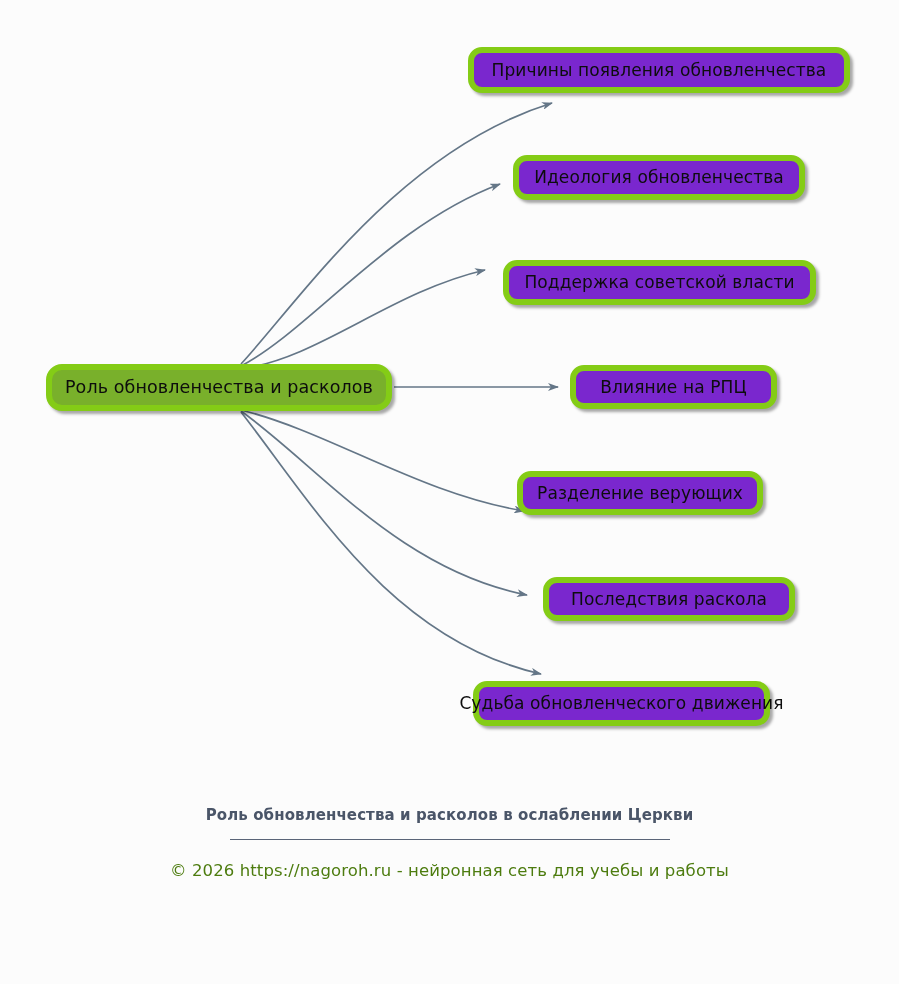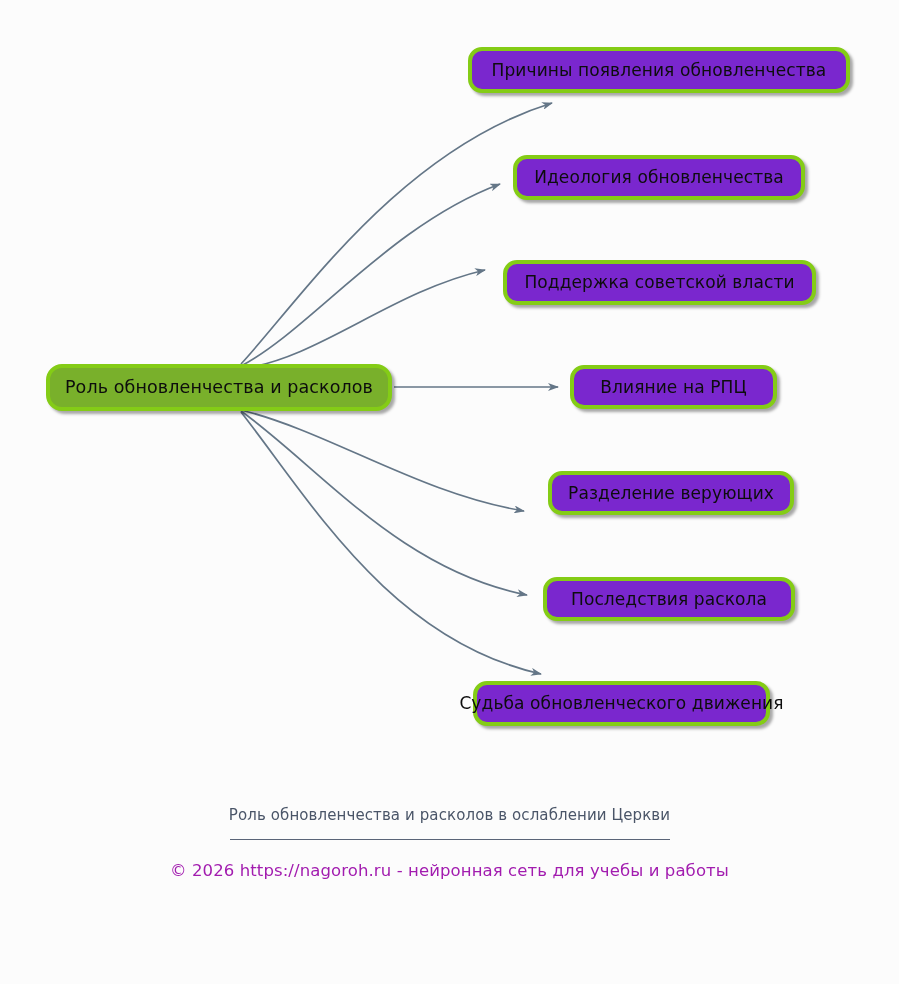--- a/index.html
+++ b/index.html
@@ -24,21 +24,21 @@
     position: absolute;
     left: 0;
     top: 0;
     width: 899px;
     height: 984px;
     pointer-events: none;
   }
   .node {
     position: absolute;
     box-sizing: border-box;
-    border: 4px solid #84cc16;
+    border: 6px solid #84cc16;
     border-radius: 14px;
     display: flex;
     align-items: center;
     justify-content: center;
     color: #0d0d0d;
     font-size: 17px;
     line-height: 1.1;
     letter-spacing: 0.1px;
     white-space: nowrap;
     box-shadow: 3px 3px 3px rgba(0, 0, 0, 0.34);
@@ -55,51 +55,51 @@
   .node-label {
     display: block;
   }
 
   
   #node-root       { left: 46px;  top: 364px; width: 346px; height: 47px; }
   #node-child-0    { left: 468px; top: 47px;  width: 382px; height: 46px; }
   #node-child-1    { left: 513px; top: 155px; width: 292px; height: 45px; }
   #node-child-2    { left: 503px; top: 260px; width: 313px; height: 45px; }
   #node-child-3    { left: 570px; top: 365px; width: 207px; height: 44px; }
-  #node-child-4    { left: 548px; top: 471px; width: 246px; height: 44px; }
+  #node-child-4    { left: 517px; top: 471px; width: 246px; height: 44px; }
   #node-child-5    { left: 543px; top: 577px; width: 252px; height: 44px; }
   #node-child-6    { left: 473px; top: 681px; width: 297px; height: 45px; }
 
   
   #footer {
     position: absolute;
     left: 0;
     top: 806px;
     width: 899px;
     text-align: center;
   }
   #footer-title {
     font-size: 15px;
-    font-weight: normal;
+    font-weight: bold;
     color: #4a5568;
     line-height: 1.28;
     width: 520px;
     margin: 0 auto;
     letter-spacing: 0.1px;
   }
   #footer-divider {
     width: 440px;
     height: 0;
     margin: 14px auto 0 auto;
     border-top: 1.4px solid #5a6478;
   }
   #footer-copyright {
     margin-top: 21px;
     font-size: 16.5px;
-    color: #a21caf;
+    color: #4d7c0f;
     letter-spacing: 0.1px;
   }
 </style>
 </head>
 <body>
 
 <div id="mindmap-root">
 
   <svg id="edge-layer" viewBox="0 0 899 984" width="899" height="984" xmlns="http://www.w3.org/2000/svg">
     <defs>

